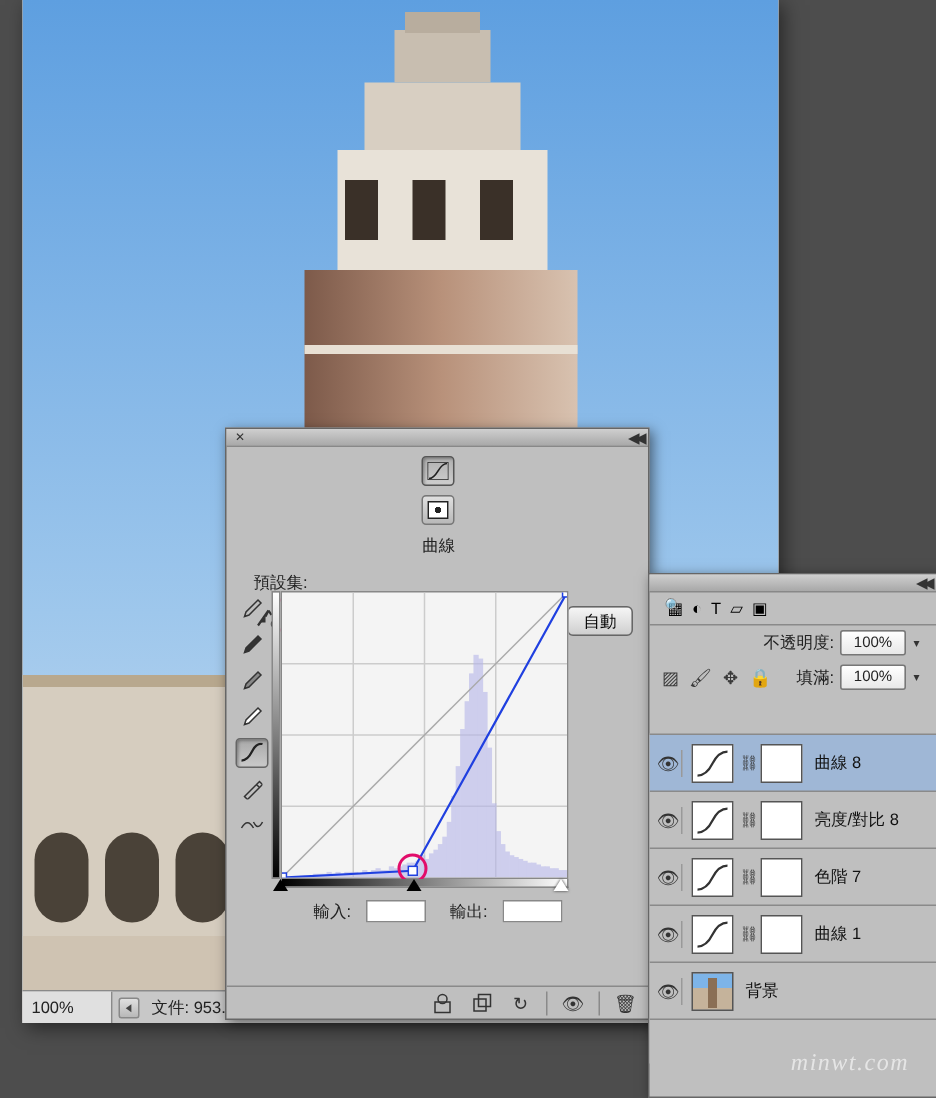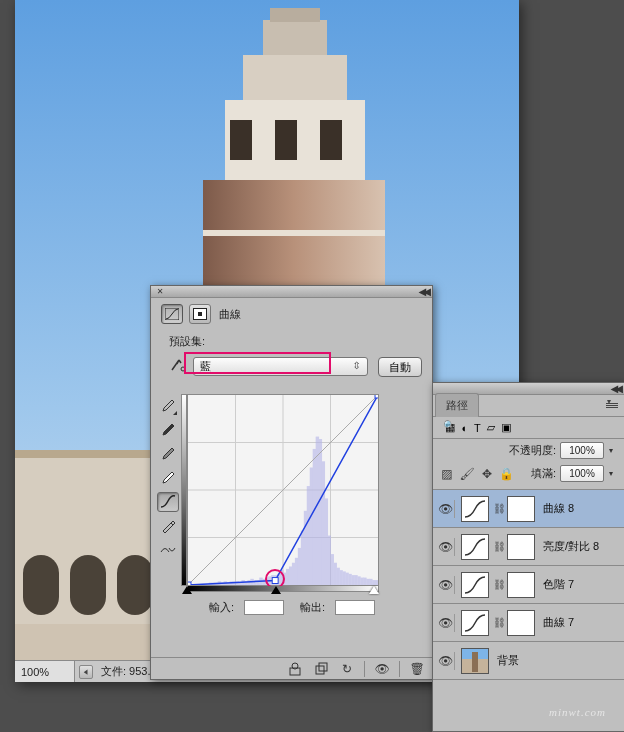--- a/index.html
+++ b/index.html
@@ -5,38 +5,38 @@
   * { box-sizing: border-box; margin: 0; padding: 0; }
   body { font-family: "Lucida Grande", "Helvetica Neue", Arial, sans-serif; font-size: 11px; background: #4d4d4d; width: 624px; height: 732px; position: relative; overflow: hidden; color: #000; }
   .canvas-wrap { position: absolute; top: 0; left: 15px; width: 504px; height: 682px; background: #fff; box-shadow: 3px 3px 12px rgba(0,0,0,.5); }
   .canvas-img { position: absolute; top: 0; left: 0; width: 504px; height: 680px; }
   .sky { fill: url(#skyGrad); }
   .status-bar { position: absolute; bottom: 0; left: 0; width: 504px; height: 22px; background: #c8c8c8; border-top: 1px solid #8a8a8a; display: flex; align-items: center; font-size: 11px; color: #222; }
   .zoom-box { width: 60px; padding: 0 6px; border-right: 1px solid #8a8a8a; height: 100%; display: flex; align-items: center; background: #e0e0e0; }
   .status-sep { width: 14px; height: 14px; margin: 0 4px; background: linear-gradient(#e0e0e0,#b8b8b8); border: 1px solid #888; border-radius: 2px; display:flex; align-items:center; justify-content:center; }
   .status-sep::after{content:"◀";font-size:7px;color:#444;transform:scaleX(.7);}
   .file-info { padding-left: 4px; }
-  .watermark { position: absolute; right: 18px; bottom: 14px; color: rgba(255,255,255,.6); font-style: italic; font-family: Georgia, serif; font-size: 11px; letter-spacing: 1px; }
+  .watermark { position: absolute; right: 18px; bottom: 14px; color: rgba(255,255,255,.6); font-style: italic; font-family: Georgia, serif; font-size: 16px; letter-spacing: 1px; }
 
   .panel { position: absolute; background: #bfbfbf; border: 1px solid #666; box-shadow: 2px 2px 8px rgba(0,0,0,.5); }
   .props-panel { top: 285px; left: 150px; width: 283px; height: 395px; }
   .layers-panel { top: 382px; left: 432px; width: 192px; height: 350px; border-right: none; }
 
   .mini-titlebar { height: 12px; background: linear-gradient(#cfcfcf,#a8a8a8); border-bottom:1px solid #888; display:flex; align-items:center; justify-content:space-between; padding:0 4px;}
   .mini-close { width:10px;height:8px;display:flex;align-items:center;justify-content:center;font-size:8px;color:#333;cursor:pointer;}
   .mini-collapse { font-size:10px;color:#333;cursor:pointer;letter-spacing:-3px;}
 
   .panel-tabs { height: 22px; background: #bfbfbf; display: flex; align-items: flex-end; border-bottom: 1px solid #8a8a8a; padding-left:2px; position:relative;}
   .panel-tab { padding: 4px 10px 4px 10px; background: #bfbfbf; border: 1px solid #8a8a8a; border-bottom: none; border-radius: 3px 3px 0 0; font-size: 11px; color: #333; position:relative; top:1px; }
   .panel-tab.inactive{ background:#a8a8a8; }
   .panel-menu { position:absolute; right:4px; top:3px; width:16px; height:14px; cursor:pointer; display:flex; flex-direction:column; justify-content:center; gap:1px; padding:2px;}
   .panel-menu span{height:1px;background:#444;}
   .panel-menu::before{content:"▾";font-size:8px;color:#444;position:absolute;top:-1px;left:3px;}
 
-  .adj-header { display:flex; align-items:center; padding: 6px 10px; gap:6px; }
+  .adj-header { display:flex; align-items:center; padding: 6px 10px; gap:6px;flex-direction:column; }
   .adj-icon-btn { width:22px; height:20px; background:linear-gradient(#e0e0e0,#b8b8b8); border:1px solid #777; border-radius:3px; display:flex; align-items:center;justify-content:center; }
   .adj-icon-btn.pressed{ background:linear-gradient(#b0b0b0,#cecece); border-color:#555; box-shadow:inset 1px 1px 2px rgba(0,0,0,.3);}
   .mask-ic{width:14px;height:12px;border:1px solid #222;background:#fff;position:relative;}
   .mask-ic::after{content:"";position:absolute;inset:1px;background:radial-gradient(circle,#222 35%,transparent 36%);}
   .curves-ic{position:relative;width:14px;height:12px;}
   .curves-ic svg{width:100%;height:100%;}
   .adj-label { font-size: 11px; color:#222; padding-left:2px;}
 
   .row { display:flex; padding: 4px 10px; gap:4px; }
   .row-label { font-size: 11px; color:#222; width:44px; text-align:right; }
@@ -321,28 +321,20 @@
     <div class="ft-sep"></div>
     <div class="ft-icon">🗑</div>
   </div>
 </div>
 
 <div class="panel layers-panel">
   <div class="mini-titlebar">
     <span></span>
       <span class="mini-collapse">◀◀</span>
   </div>
-  <div class="panel-tabs">
-    <div class="panel-tab inactive">路徑</div>
-    <div class="panel-menu">
-        <span></span>
-        <span></span>
-        <span></span>
-      </div>
-  </div>
   <div class="filter-row">
     <span class="search-ic"></span>
     <div class="icon-btn">▦</div>
     <div class="icon-btn">◐</div>
     <div class="icon-btn">T</div>
     <div class="icon-btn">▱</div>
     <div class="icon-btn">▣</div>
   </div>
   <div class="layers-opt-row" style="justify-content:flex-end;">
     <span>不透明度:</span>
@@ -388,21 +380,21 @@
         <div class="mask-thumb"></div>
         <span class="layer-name">色階 7</span>
       </div>
       <div class="layer-row">
         <div class="eye">👁</div>
         <div class="layer-thumb"><svg width="26" height="24" viewBox="0 0 26 24">
             <path d="M3 20 Q9 20 13 12 T23 4" fill="none" stroke="#333" stroke-width="1.5"></path>
           </svg></div>
         <div class="link">⛓</div>
         <div class="mask-thumb"></div>
-        <span class="layer-name">曲線 7</span>
+        <span class="layer-name">曲線 1</span>
       </div>
       <div class="layer-row">
         <div class="eye">👁</div>
         <div class="layer-thumb bg-thumb"></div>
         <span class="layer-name">背景</span>
       </div>
     </div>
 </div>
 
 <div class="watermark">minwt.com</div>

